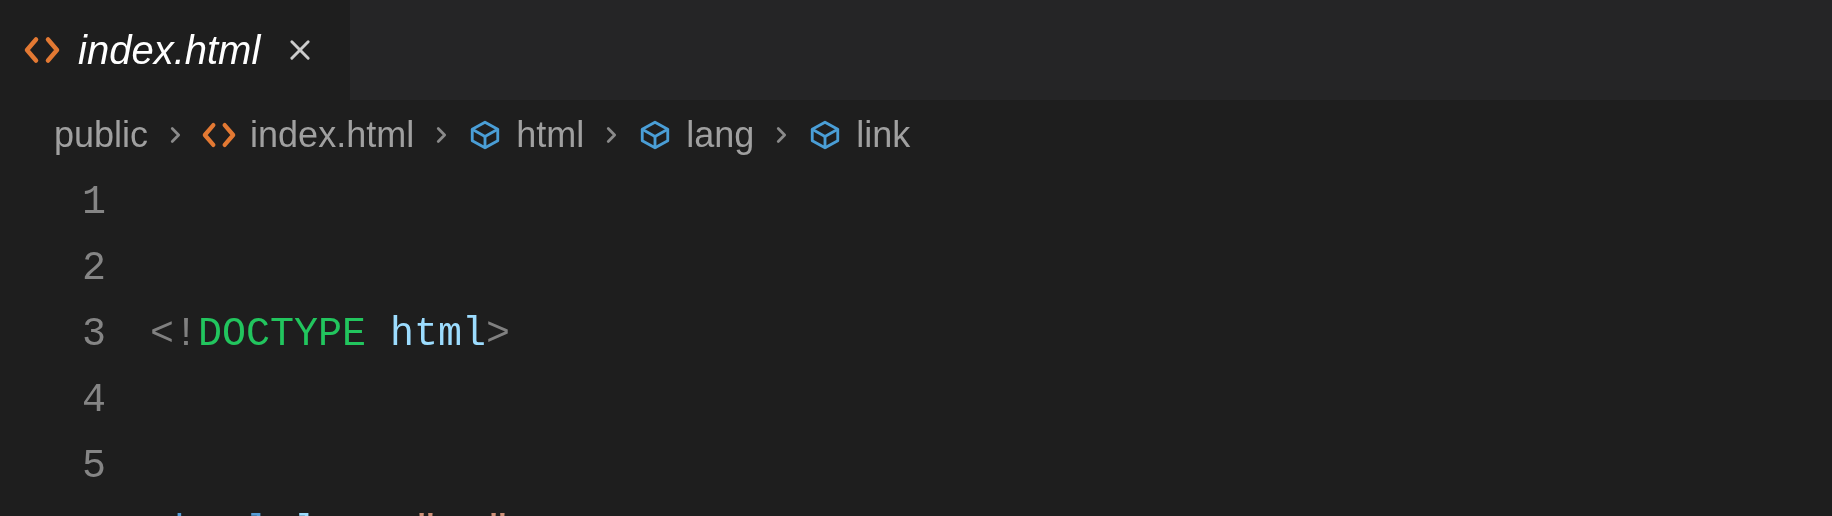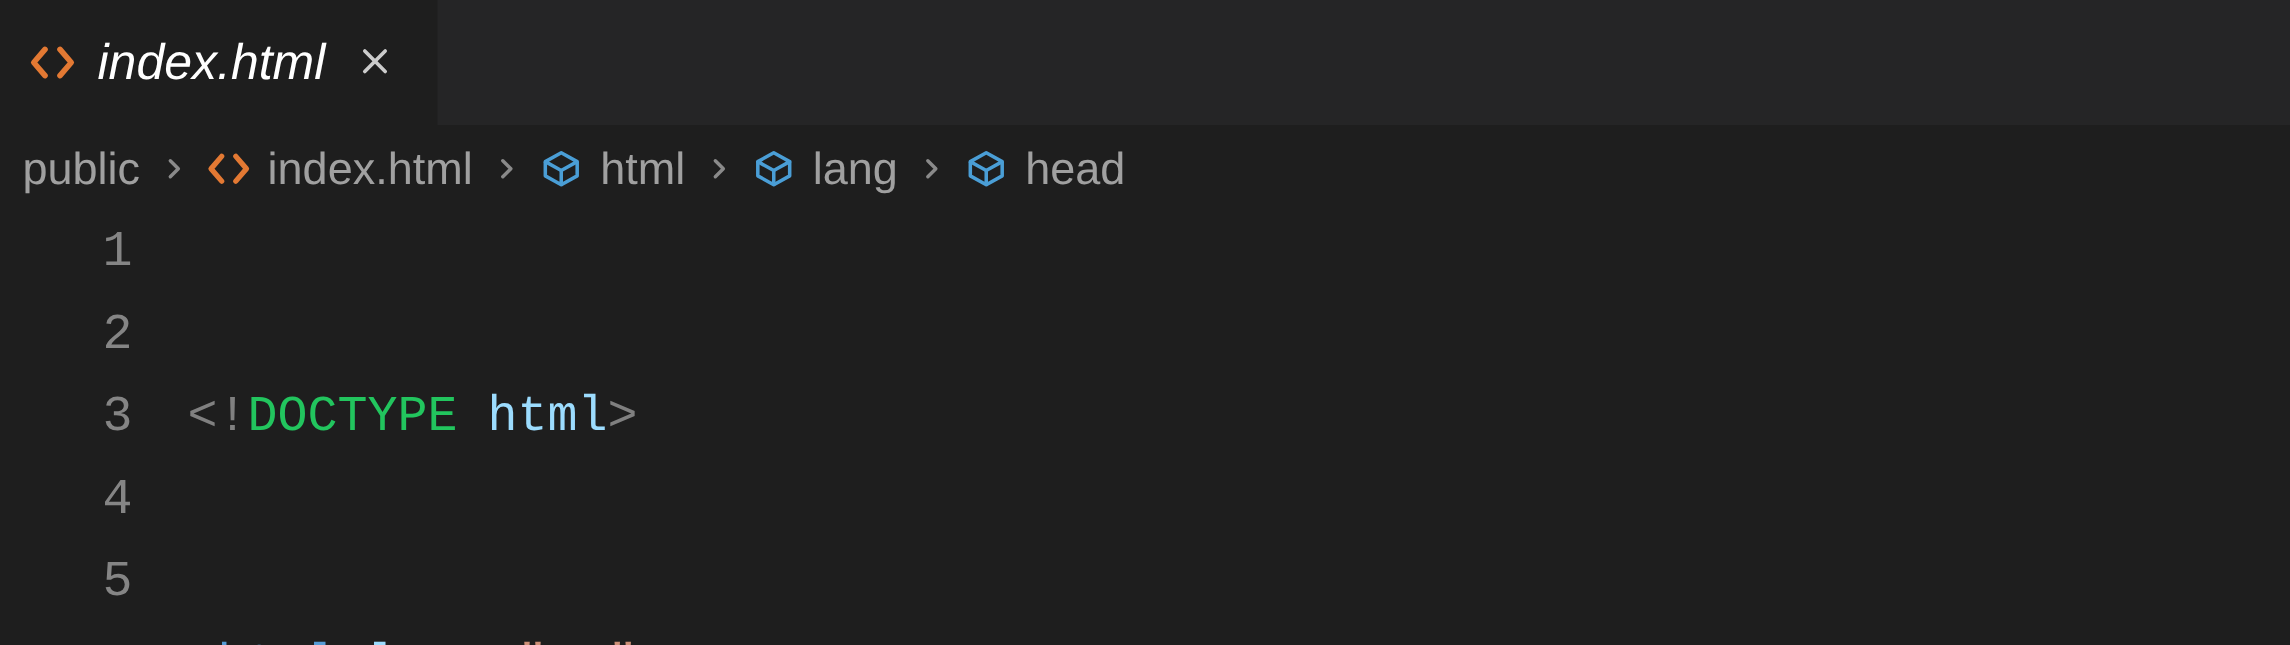--- a/index.html
+++ b/index.html
@@ -42,21 +42,21 @@
     line-height: 1;
     padding: 4px 8px;
     cursor: pointer;
   }
 
   
   .breadcrumb {
     display: flex;
     align-items: center;
     height: 70px;
-    padding: 0 0 0 18px;
+    padding: 0 0 0 54px;
     gap: 16px;
     color: #a0a0a0;
     font-size: 36px;
   }
   .breadcrumb .crumb {
     display: flex; align-items: center; gap: 14px;
     cursor: pointer;
   }
   .breadcrumb .sep { color: #8a8a8a; }
   .breadcrumb .sep svg { width: 22px; height: 22px; display:block; }
@@ -169,21 +169,21 @@
       </svg>
   </span>
   <span class="crumb">
     <span class="symbol-icon">
       <svg viewBox="0 0 24 24" fill="none" stroke="#4a9ed6" stroke-width="2" stroke-linejoin="round">
         <path d="M12 3 L21 8 L12 13 L3 8 Z"></path>
           <path d="M3 8 V16 L12 21 V13"></path>
           <path d="M21 8 V16 L12 21"></path>
       </svg>
     </span>
-    <span class="crumb-label">head</span>
+    <span class="crumb-label">link</span>
   </span>
 </div>
 
 <div class="editor">
   <div class="gutter">
     <div>1</div>
     <div>2</div>
     <div>3</div>
     <div>4</div>
     <div>5</div>

